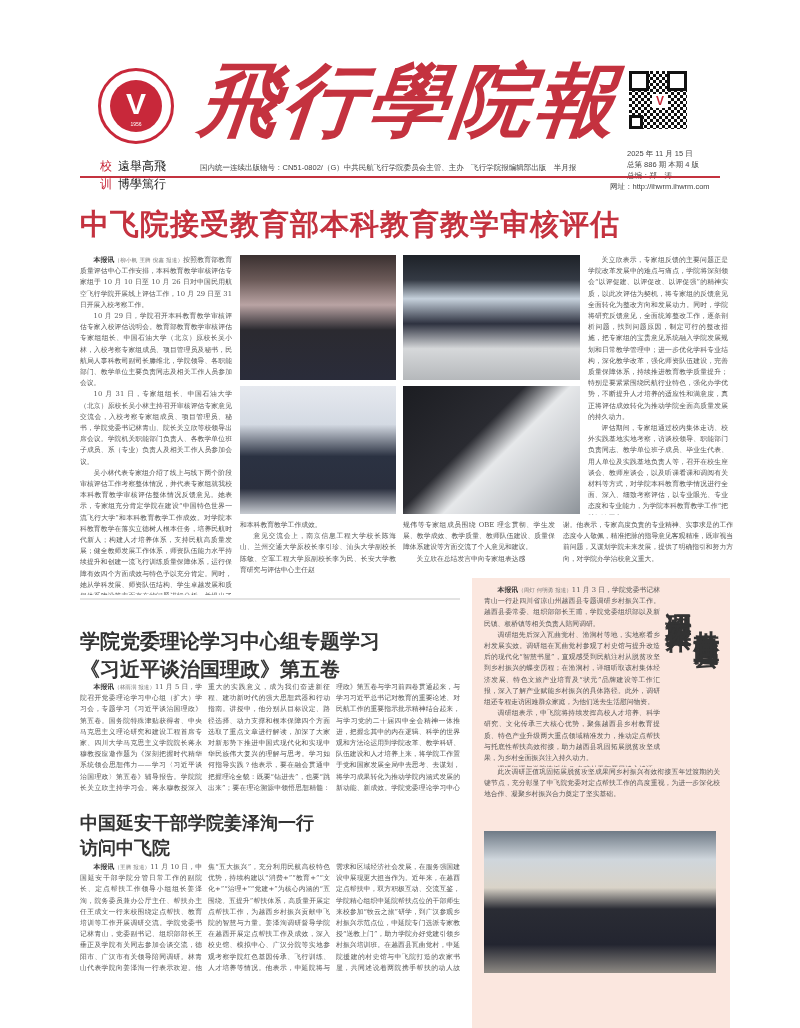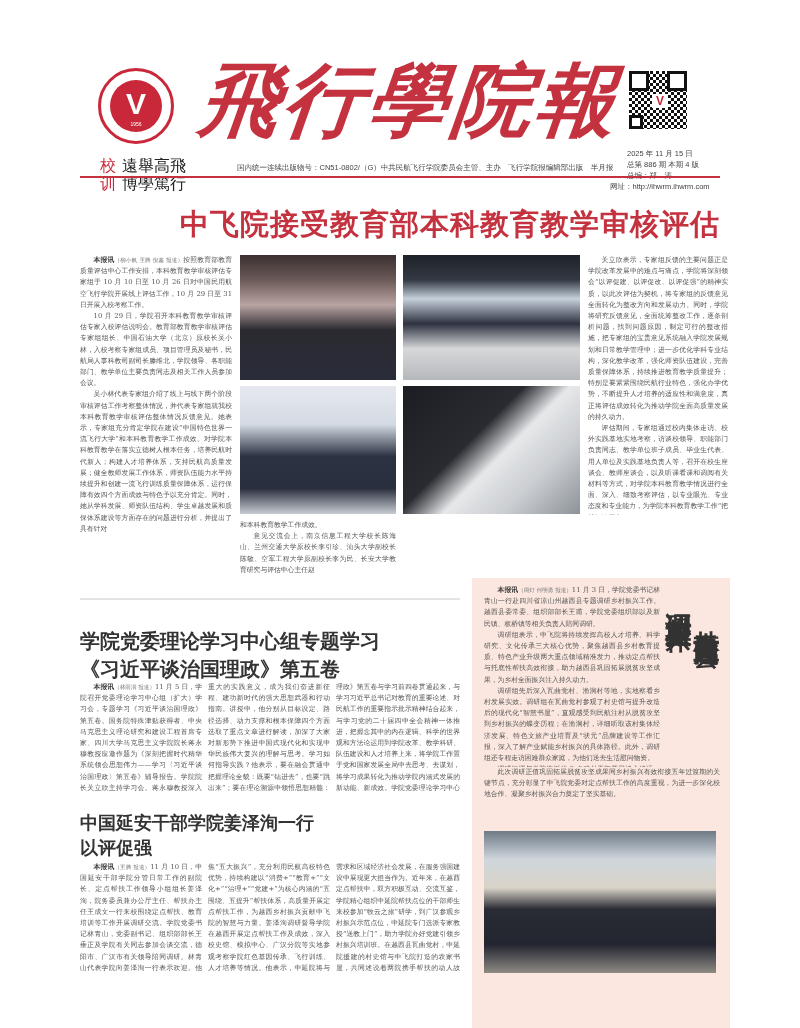--- a/index.html
+++ b/index.html
@@ -9,46 +9,46 @@
   .page { position: absolute; left: 0; top: 0; width: 800px; height: 1028px; }
 
   
   .masthead { position: absolute; left: 80px; top: 50px; width: 660px; height: 130px; }
   .logo { position: absolute; left: 18px; top: 18px; width: 76px; height: 76px; border-radius: 50%;
           border: 3px solid #c8283a; background: #fff; display: flex; align-items: center; justify-content: center; }
   .logo-inner { width: 52px; height: 52px; border-radius: 50%; background: #c8283a; position: relative; display:flex; align-items:center; justify-content:center; }
   .logo-v { color: #fff; font-family: "Liberation Sans", sans-serif; font-weight: bold; font-size: 30px; line-height: 1; margin-top: -4px; }
   .logo-year { position: absolute; bottom: 5px; left: 0; right: 0; text-align: center; color: #fff; font-size: 5px; font-family: "Liberation Sans", sans-serif; }
 
-  .motto { position: absolute; left: 20px; top: 107px; font-size: 16px; line-height: 18px; color: #222; }
+  .motto { position: absolute; left: 20px; top: 107px; font-size: 12px; line-height: 18px; color: #222; }
   .motto .k { color: #c8283a; margin-right: 6px; }
 
   .title-cn { position: absolute; left: 120px; top: 0px; font-size: 80px; line-height: 100px; color: #c4323f;
               font-family: "DejaVu Serif", serif; letter-spacing: 4px; font-style: italic; font-weight: bold; transform: skewX(-6deg); }
   .title-en { position: absolute; left: 120px; top: 105px; font-family: "Liberation Sans", sans-serif; font-weight: bold;
               font-size: 22px; color: #c4323f; letter-spacing: 3px; word-spacing: 10px; }
 
-  .info-line { position: absolute; left: 200px; top: 163px; font-family: "Liberation Sans", sans-serif; font-size: 7.5px; color: #444; white-space: nowrap; margin-left: 37px; }
+  .info-line { position: absolute; left: 200px; top: 163px; font-family: "Liberation Sans", sans-serif; font-size: 7.5px; color: #444; white-space: nowrap; }
 
   .qr { position: absolute; left: 627px; top: 69px; width: 62px; height: 62px; background:
         repeating-conic-gradient(#111 0% 25%, #fff 0% 50%) 0 0/6px 6px; border: 2px solid #fff; }
   .qr::before, .qr::after { content: ""; position: absolute; width: 14px; height: 14px; border: 3px solid #111; background: #fff; }
   .qr::before { left: 0; top: 0; }
   .qr::after { right: 0; top: 0; }
   .qr .corner { position: absolute; left: 0; bottom: 0; width: 14px; height: 14px; border: 3px solid #111; background: #fff; }
   .qr .center { position: absolute; left: 23px; top: 23px; width: 16px; height: 14px; background: #fff; color: #c8283a; font-size: 12px; font-weight: bold; line-height: 14px; text-align: center; font-family: "Liberation Sans", sans-serif; }
 
   .dateblock { position: absolute; left: 600px; top: 148px; width: 120px; text-align: left; font-family: "Liberation Sans", sans-serif; font-size: 7.5px; color: #444; line-height: 11px; }
   .dateblock div { padding-left: 27px; }
   .dateblock .site { padding-left: 10px; }
 
   .rule { position: absolute; left: 80px; width: 640px; height: 2px; background: #c4323f; }
 
   
-  .headline { position: absolute; left: 80px; top: 205px; width: 640px; text-align: right; color: #c4323f; font-size: 29px; font-weight: bold; letter-spacing: 1px; }
+  .headline { position: absolute; left: 80px; top: 205px; width: 640px; text-align: left; color: #c4323f; font-size: 29px; font-weight: bold; letter-spacing: 1px; }
 
   .col-text { position: absolute; font-size: 6.8px; line-height: 11.2px; color: #555; text-align: justify; overflow: hidden; }
   .col-text p { text-indent: 2em; }
   .col-text .lead { font-weight: bold; color: #333; }
   .col-text .byline { font-size: 5.5px; color: #777; }
 
   .photo { position: absolute; overflow: hidden; }
 
   .divider { position: absolute; left: 80px; top: 598px; width: 380px; height: 2px; background: #e3e3e3; }
 
@@ -89,31 +89,39 @@
     <div class="site">网址：http://ihwrm.ihwrm.com</div>
   </div>
 
   <div class="rule" style="top:176px;"></div>
 
   <div class="headline">中飞院接受教育部本科教育教学审核评估</div>
 
   <div class="col-text" style="left:80px; top:255px; width:152px; height:340px;">
     <p><span class="lead">本报讯</span><span class="byline">（柳小帆 王腾 倪鑫 报道）</span><span>按照教育部教育质量评估中心工作安排，本科教育教学审核评估专家组于 10 月 10 日至 10 月 26 日对中国民用航空飞行学院开展线上评估工作，10 月 29 日至 31 日开展入校考察工作。</span></p>
     <p>10 月 29 日，学院召开本科教育教学审核评估专家入校评估说明会。教育部教育教学审核评估专家组组长、中国石油大学（北京）原校长吴小林，入校考察专家组成员、项目管理员及秘书，民航局人事科教司副司长滕维北，学院领导、各职能部门、教学单位主要负责同志及相关工作人员参加会议。</p>
+    <p>10 月 31 日，专家组组长、中国石油大学（北京）原校长吴小林主持召开审核评估专家意见交流会，入校考察专家组成员、项目管理员、秘书，学院党委书记林青山、院长关立欣等校领导出席会议。学院机关职能部门负责人、各教学单位班子成员、系（专业）负责人及相关工作人员参加会议。</p>
     <p>吴小林代表专家组介绍了线上与线下两个阶段审核评估工作考察整体情况，并代表专家组就我校本科教育教学审核评估整体情况反馈意见。她表示，专家组充分肯定学院在建设“中国特色世界一流飞行大学”和本科教育教学工作成效。对学院本科教育教学在落实立德树人根本任务，培养民航时代新人；构建人才培养体系，支持民航高质量发展；健全教师发展工作体系，师资队伍能力水平持续提升和创建一流飞行训练质量保障体系，运行保障有效四个方面成效与特色予以充分肯定。同时，她从学科发展、师资队伍结构、学生卓越发展和质保体系建设等方面存在的问题进行分析，并提出了具有针对</p>
   </div>
 
   <div class="photo" style="left:240px; top:255px; width:156px; height:125px; background:linear-gradient(180deg,#3a3030 0%,#6b5a58 20%,#b9a3a3 40%,#2b2a30 60%,#2a2c3a 100%);"></div>
   <div class="photo" style="left:403px; top:255px; width:177px; height:125px; background:linear-gradient(180deg,#1e2228 0%,#343a44 20%,#c6d1dc 35%,#2e3240 55%,#d6d8da 75%,#b5b8bb 100%);"></div>
   <div class="photo" style="left:240px; top:386px; width:156px; height:128px; background:linear-gradient(180deg,#e6e9ef 0%,#d4dae3 30%,#2b3242 55%,#2a2f3e 80%,#c8ccd2 100%);"></div>
   <div class="photo" style="left:403px; top:386px; width:177px; height:128px; background:linear-gradient(135deg,#1c1d22 0%,#2a2b31 40%,#e6e8ea 55%,#c9ccd0 75%,#8d9399 100%);"></div>
 
   <div class="col-text" style="left:240px; top:520px; width:156px; height:70px;">
     <p style="text-indent:0">和本科教育教学工作成效。</p>
     <p>意见交流会上，南京信息工程大学校长陈海山、兰州交通大学原校长李引珍、汕头大学副校长陈敏、空军工程大学原副校长李为民、长安大学教育研究与评估中心主任赵</p>
+  </div>
+  <div class="col-text" style="left:403px; top:520px; width:152px; height:70px;">
+    <p style="text-indent:0">规伟等专家组成员围绕 OBE 理念贯彻、学生发展、教学成效、教学质量、教师队伍建设、质量保障体系建设等方面交流了个人意见和建议。</p>
+    <p>关立欣在总结发言中向专家组表达感</p>
+  </div>
+  <div class="col-text" style="left:563px; top:520px; width:170px; height:70px;">
+    <p style="text-indent:0">谢。他表示，专家高度负责的专业精神、实事求是的工作态度令人敬佩，精准把脉的指导意见客观精准，既审视当前问题，又谋划学院未来发展，提供了明确指引和努力方向，对学院办学治校意义重大。</p>
   </div>
 
   <div class="col-text" style="left:588px; top:255px; width:140px; height:260px;">
     <p>关立欣表示，专家组反馈的主要问题正是学院改革发展中的难点与痛点，学院将深刻领会“以评促建、以评促改、以评促强”的精神实质，以此次评估为契机，将专家组的反馈意见全面转化为整改方向和发展动力。同时，学院将研究反馈意见，全面统筹整改工作，逐条剖析问题，找到问题原因，制定可行的整改措施，把专家组的宝贵意见系统融入学院发展规划和日常教学管理中；进一步优化学科专业结构，深化教学改革，强化师资队伍建设，完善质量保障体系，持续推进教育教学质量提升；特别是要紧紧围绕民航行业特色，强化办学优势，不断提升人才培养的适应性和满意度，真正将评估成效转化为推动学院全面高质量发展的持久动力。</p>
     <p>评估期间，专家组通过校内集体走访、校外实践基地实地考察，访谈校领导、职能部门负责同志、教学单位班子成员、毕业生代表、用人单位及实践基地负责人等，召开在校生座谈会、教师座谈会，以及听课看课和调阅有关材料等方式，对学院本科教育教学情况进行全面、深入、细致考察评估，以专业眼光、专业态度和专业能力，为学院本科教育教学工作“把脉问诊开方”。</p>
 
   </div>
 
   <div class="divider"></div>
 
@@ -126,40 +134,40 @@
   </div>
   <div class="col-text" style="left:208px; top:682px; width:122px; height:110px;">
     <p style="text-indent:0">重大的实践意义，成为我们奋进新征程、建功新时代的强大思想武器和行动指南。讲授中，他分别从目标设定、路径选择、动力支撑和根本保障四个方面选取了重点文章进行解读，加深了大家对新形势下推进中国式现代化和实现中华民族伟大复兴的理解与思考。学习如何指导实践？他表示，要在融会贯通中把握理论全貌：既要“钻进去”，也要“跳出来”；要在理论溯源中领悟思想精髓：既要“知其然”，也要“知其所以然”；要在知行合一中开创工作新局：既要“武装头脑”，也要“指导行动”。关立欣要求，要把学习《习近平谈治国</p>
   </div>
   <div class="col-text" style="left:336px; top:682px; width:124px; height:110px;">
     <p style="text-indent:0">理政》第五卷与学习前四卷贯通起来，与学习习近平总书记对教育的重要论述、对民航工作的重要指示批示精神结合起来，与学习党的二十届四中全会精神一体推进，把握念其中的内在逻辑、科学的世界观和方法论运用到学院改革、教学科研、队伍建设和人才培养上来，将学院工作置于党和国家发展全局中去思考、去谋划，将学习成果转化为推动学院内涵式发展的新动能、新成效。学院党委理论学习中心组成员、院直机关职能部门主要负责人、各二级党委书记以及马克思主义学院思政课教师、党外知识分子代表等参加学习。</p>
   </div>
 
   <div class="h2" style="left:80px; top:810px; width:380px; font-size:18px; line-height:25px;">
     <div>中国延安干部学院姜泽洵一行</div>
-    <div>以评促强</div>
+    <div>访问中飞院</div>
   </div>
   <div class="col-text" style="left:80px; top:862px; width:122px; height:110px;">
     <p><span class="lead">本报讯</span><span class="byline">（王腾 报道）</span><span>11 月 10 日，中国延安干部学院分管日常工作的副院长、定点帮扶工作领导小组组长姜泽洵，院务委员兼办公厅主任、帮扶办主任王成文一行来校围绕定点帮扶、教育培训等工作开展调研交流。学院党委书记林青山，党委副书记、组织部部长王垂正及学院有关同志参加会谈交流，德阳市、广汉市有关领导陪同调研。林青山代表学院向姜泽洵一行表示欢迎。他指出，学院党委始终坚持和加强党的全面领导，坚决扛牢乡村振兴帮扶政治责任，聚</span></p>
   </div>
   <div class="col-text" style="left:208px; top:862px; width:122px; height:110px;">
     <p style="text-indent:0">焦“五大振兴”，充分利用民航高校特色优势，持续构建以“消费+”“教育+”“文化+”“治理+”“党建+”为核心内涵的“五围绕、五提升”帮扶体系，高质量开展定点帮扶工作，为越西乡村振兴贡献中飞院的智慧与力量。姜泽洵调研督导学院在越西开展定点帮扶工作及成效，深入校史馆、模拟中心、广汉分院等实地参观考察学院红色基因传承、飞行训练、人才培养等情况。他表示，中延院将与中飞院在定点帮扶、教育培训等方面继续深化合作交流，积极服务国家重大战略</p>
   </div>
   <div class="col-text" style="left:336px; top:862px; width:124px; height:110px;">
     <p style="text-indent:0">需求和区域经济社会发展，在服务强国建设中展现更大担当作为。近年来，在越西定点帮扶中，双方积极互动、交流互鉴，学院精心组织中延院帮扶点位的干部师生来校参加“牧云之旅”研学，到广汉参观乡村振兴示范点位，中延院专门选派专家教授“送教上门”，助力学院办好党建引领乡村振兴培训班。在越西县瓦曲觉村，中延院援建的村史馆与中飞院打造的农家书屋，共同述说着两院携手帮扶的动人故事，谱写了新时代乡村振兴的华彩篇章。</p>
   </div>
 
   <div class="sidebox"></div>
   <div class="vtitle" style="left:692px; top:610px; font-size:26px;">林青山赴越西县</div>
   <div class="vtitle" style="left:664px; top:592px; font-size:26px;">调研乡村振兴工作</div>
 
   <div class="col-text" style="left:484px; top:585px; width:176px; height:182px;">
     <p><span class="lead">本报讯</span><span class="byline">（周灯 何明勇 报道）</span><span>11 月 3 日，学院党委书记林青山一行赴四川省凉山州越西县专题调研乡村振兴工作。越西县委常委、组织部部长王甫，学院党委组织部以及新民镇、板桥镇等相关负责人陪同调研。</span></p>
+    <p>调研组先后深入瓦曲觉村、渔洞村等地，实地察看乡村发展实效。调研组在瓦曲觉村参观了村史馆与提升改造后的现代化“智慧书屋”，直观感受到民航注村从脱贫攻坚到乡村振兴的蝶变历程；在渔洞村，详细听取该村集体经济发展、特色文旅产业培育及“状元”品牌建设等工作汇报，深入了解产业赋能乡村振兴的具体路径。此外，调研组还专程走访困难群众家庭，为他们送去生活慰问物资。</p>
     <p>调研组表示，中飞院将持续发挥高校人才培养、科学研究、文化传承三大核心优势，聚焦越西县乡村教育提质、特色产业升级两大重点领域精准发力，推动定点帮扶与托底性帮扶高效衔接，助力越西县巩固拓展脱贫攻坚成果，为乡村全面振兴注入持久动力。</p>
-    <p>调研组先后深入瓦曲觉村、渔洞村等地，实地察看乡村发展实效。调研组在瓦曲觉村参观了村史馆与提升改造后的现代化“智慧书屋”，直观感受到民航注村从脱贫攻坚到乡村振兴的蝶变历程；在渔洞村，详细听取该村集体经济发展、特色文旅产业培育及“状元”品牌建设等工作汇报，深入了解产业赋能乡村振兴的具体路径。此外，调研组还专程走访困难群众家庭，为他们送去生活慰问物资。</p>
     <p>调研组还与学院选派的 3 名驻村干部开展谈心谈话，细致询问他们的生活保障与工作进展。勉励驻村干部，要深入学习领会习近平总书记关于“三农”工作的重要论述及指示批示精神，牢记学校党委嘱托，在克服基层困难中锤炼本领，在发挥专业优势中主动作为，找准帮扶工作的切入点与落脚点，切实把中飞院的帮扶实效转化为乡村发展的实际成果。</p>
   </div>
   <div class="col-text" style="left:484px; top:767px; width:236px; height:56px;">
     <p>此次调研正值巩固拓展脱贫攻坚成果同乡村振兴有效衔接五年过渡期的关键节点，充分彰显了中飞院党委对定点帮扶工作的高度重视，为进一步深化校地合作、凝聚乡村振兴合力奠定了坚实基础。</p>
   </div>
 
   <div class="photo" style="left:484px; top:831px; width:232px; height:142px; background:linear-gradient(180deg,#6f7a86 0%,#cfd6dc 20%,#d9d3c8 40%,#2a2c34 55%,#232530 80%,#8e8a84 100%);"></div>
 
 </div>
 

